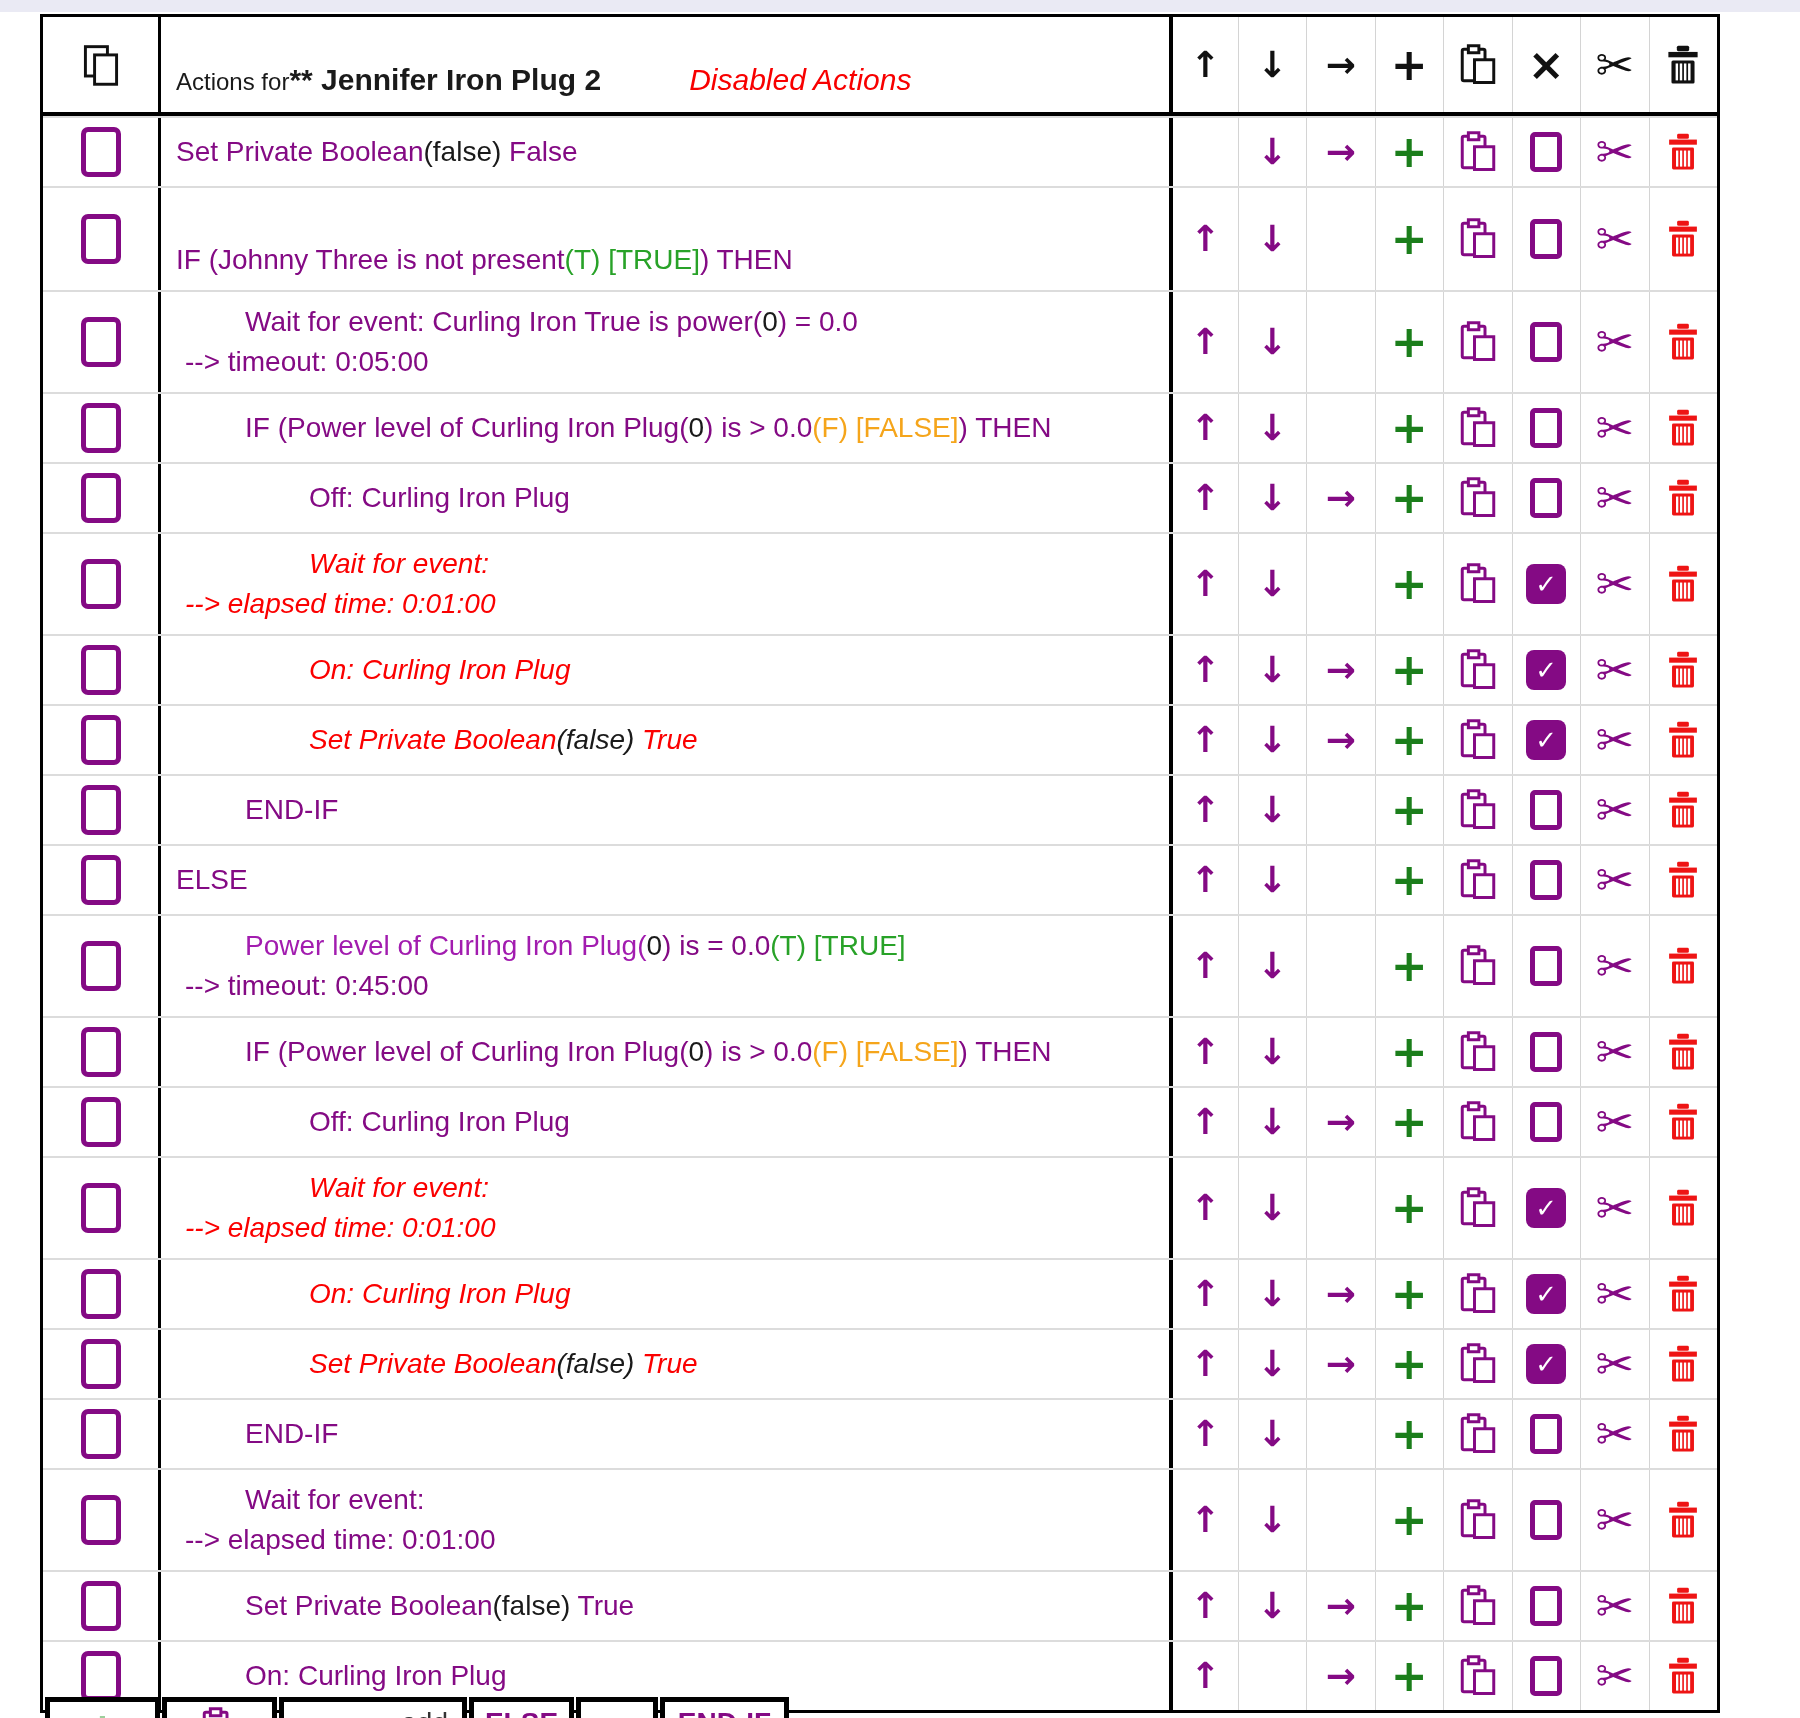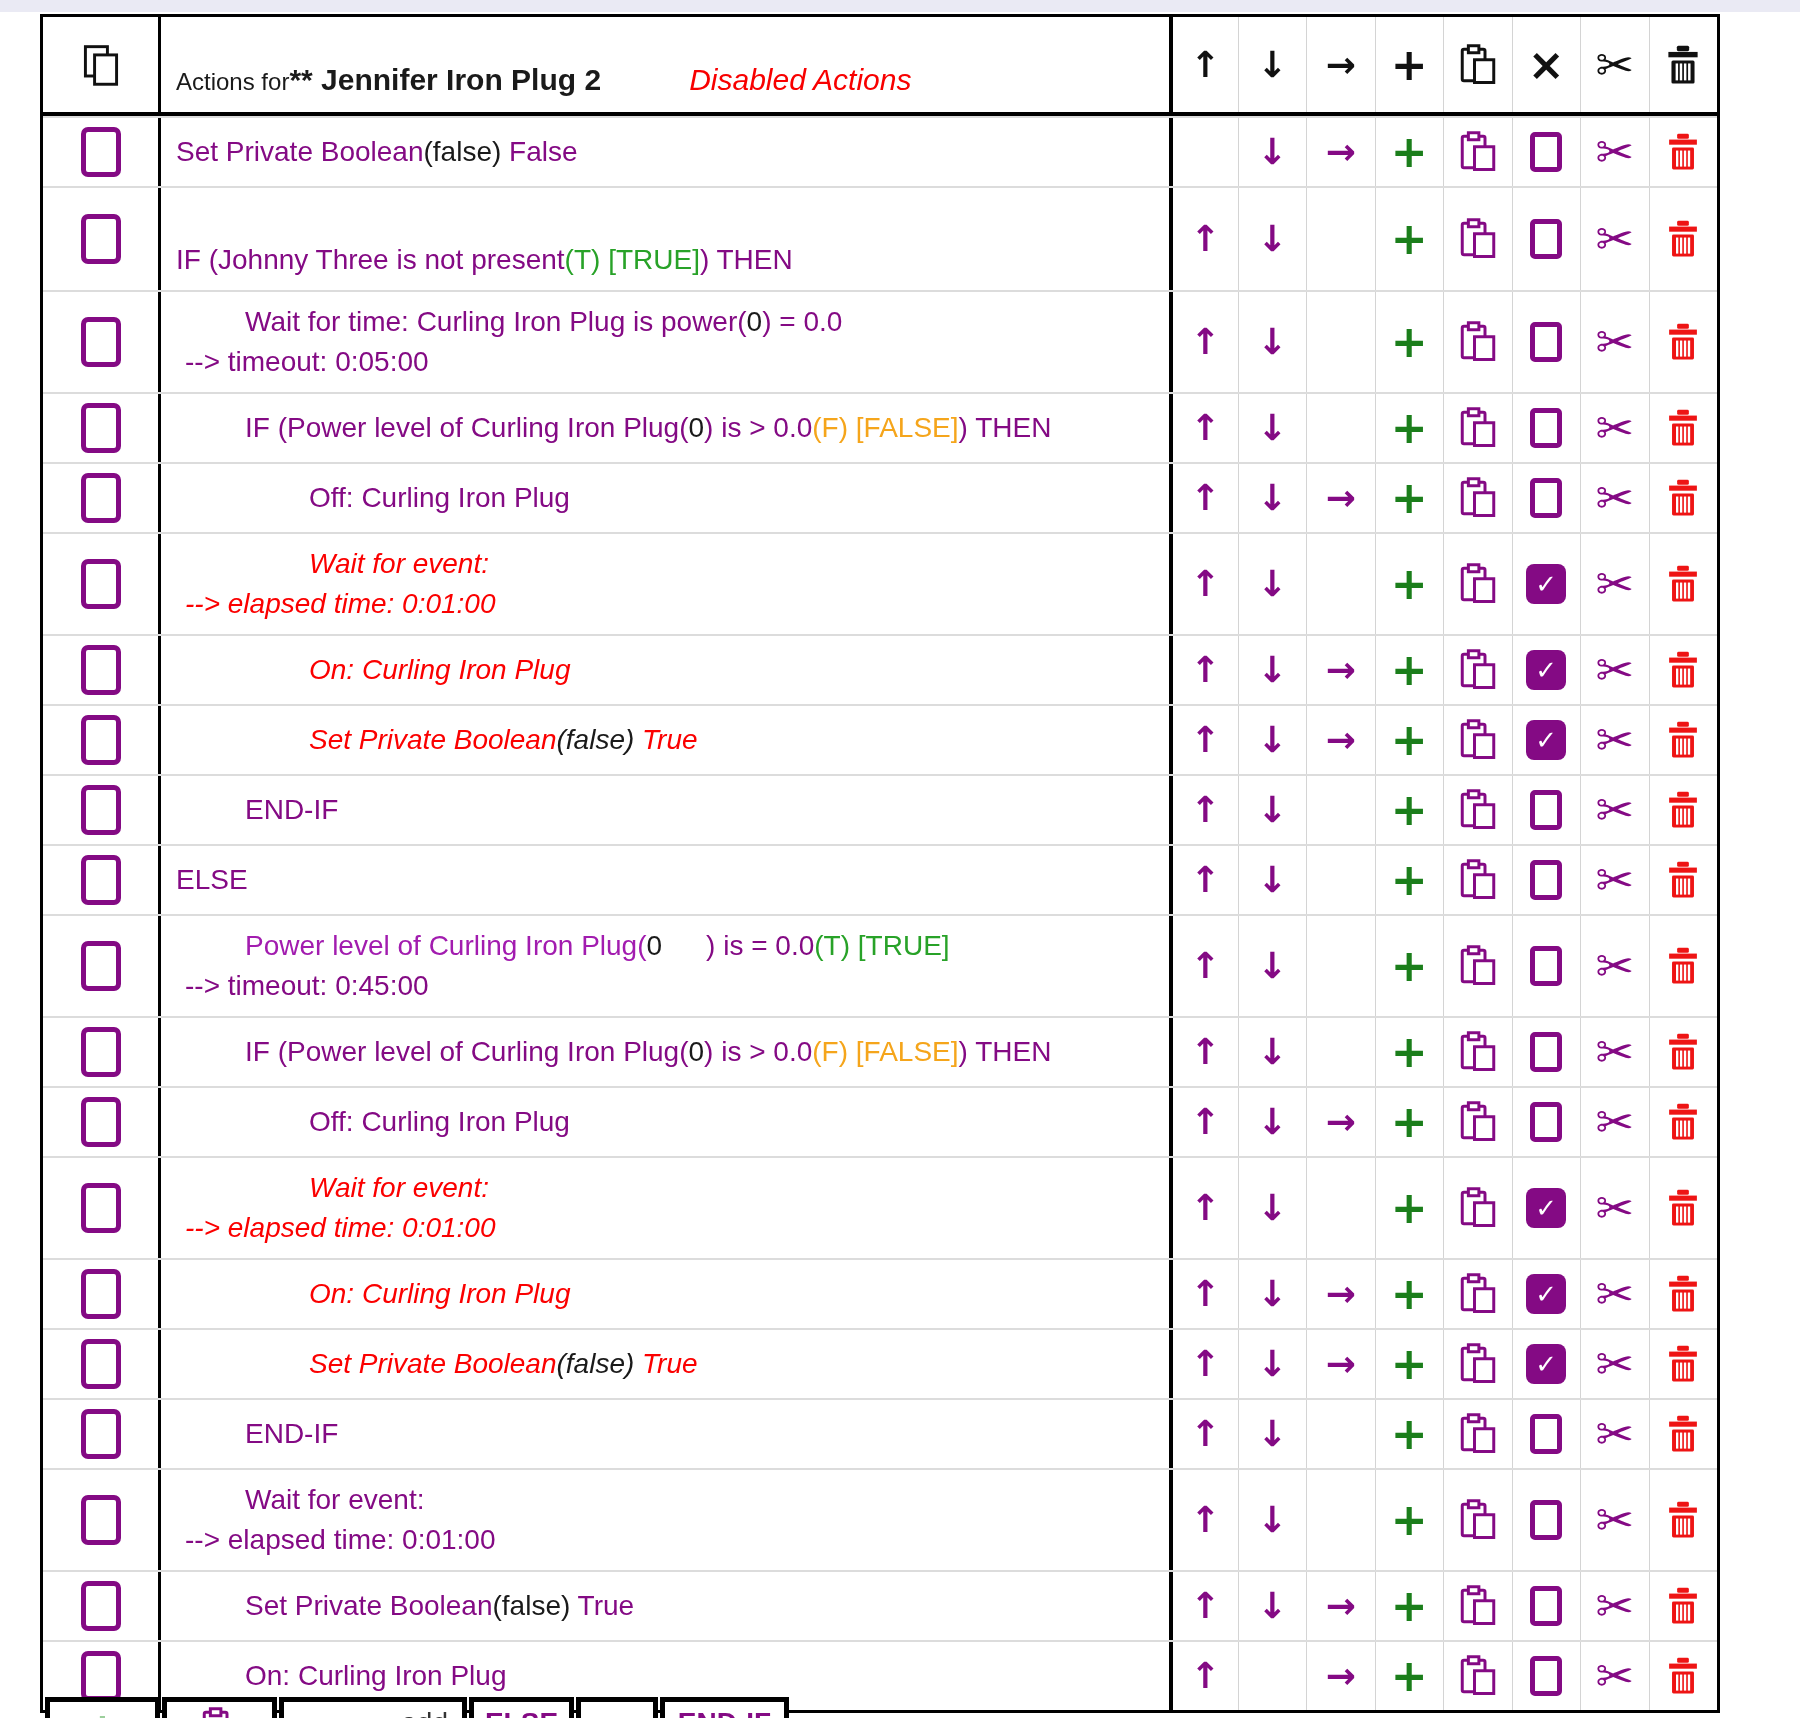--- a/index.html
+++ b/index.html
@@ -218,21 +218,21 @@
               </g>
             </svg>
           </span>
         </div>
       </div>
       <div class="row">
         <div class="cell cb-cell">
           <div class="rowcheck"></div>
         </div>
         <div class="cell text-cell">
-          <div class="line" style="padding-left: 84px;"><span style="color: rgb(132, 10, 132);">Wait for time: Curling Iron Plug is power(</span><span style="color: rgb(26, 26, 26);">0</span><span style="color: rgb(132, 10, 132); margin-top: 28px;">) = 0.0</span></div>
+          <div class="line" style="padding-left: 84px;"><span style="color: rgb(132, 10, 132);">Wait for event: Curling Iron True is power(</span><span style="color: rgb(26, 26, 26);">0</span><span style="color: rgb(132, 10, 132); margin-top: 28px;">) = 0.0</span></div>
           <div class="line" style="padding-left: 24px;"><span style="color: rgb(132, 10, 132);">--&gt; timeout: 0:05:00</span></div>
         </div>
         <div class="cell icon-cell first">
           <span class="ar">↑</span>
         </div>
         <div class="cell icon-cell">
           <span class="ar">↓</span>
         </div>
         <div class="cell icon-cell"></div>
         <div class="cell icon-cell">
@@ -610,21 +610,21 @@
               </g>
             </svg>
           </span>
         </div>
       </div>
       <div class="row">
         <div class="cell cb-cell">
           <div class="rowcheck"></div>
         </div>
         <div class="cell text-cell">
-          <div class="line" style="padding-left: 84px;"><span style="color: #a21caf;">Power level of Curling Iron Plug(</span><span style="color: rgb(26, 26, 26);">0</span><span style="color: rgb(132, 10, 132); margin-left: 44px;">) is = 0.0</span><span style="color: rgb(40, 162, 40);">(T)</span><span style="color: rgb(132, 10, 132);"> </span><span style="color: rgb(40, 162, 40);">[TRUE]</span></div>
+          <div class="line" style="padding-left: 84px;"><span style="color: #a21caf;">Power level of Curling Iron Plug(</span><span style="color: rgb(26, 26, 26);">0</span><span style="color: rgb(132, 10, 132);">) is = 0.0</span><span style="color: rgb(40, 162, 40);">(T)</span><span style="color: rgb(132, 10, 132);"> </span><span style="color: rgb(40, 162, 40);">[TRUE]</span></div>
           <div class="line" style="padding-left: 24px;"><span style="color: rgb(132, 10, 132);">--&gt; timeout: 0:45:00</span></div>
         </div>
         <div class="cell icon-cell first">
           <span class="ar">↑</span>
         </div>
         <div class="cell icon-cell">
           <span class="ar">↓</span>
         </div>
         <div class="cell icon-cell"></div>
         <div class="cell icon-cell">

